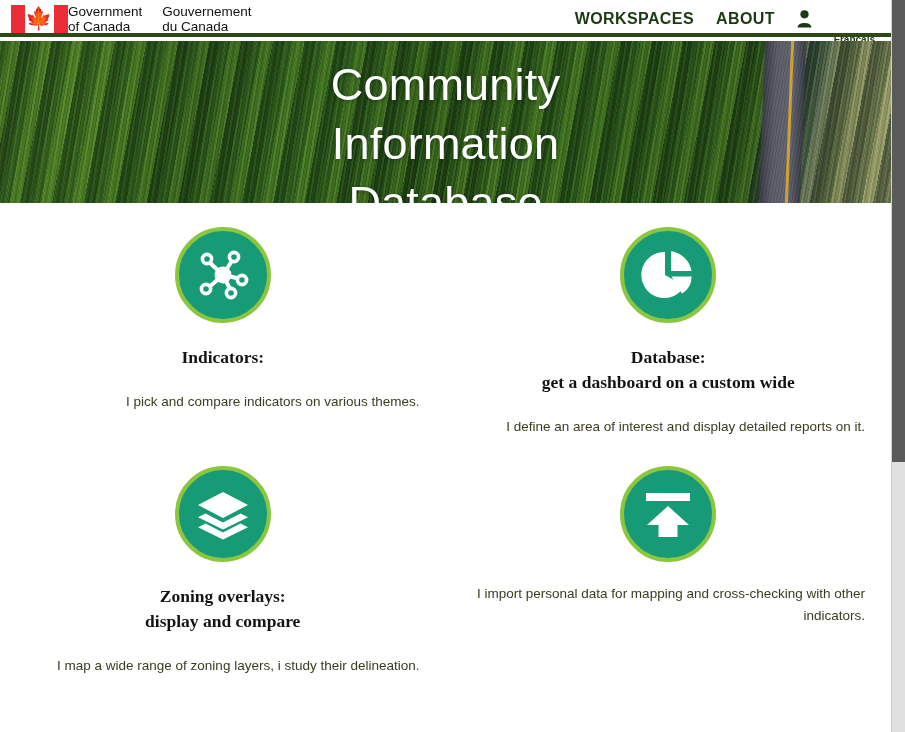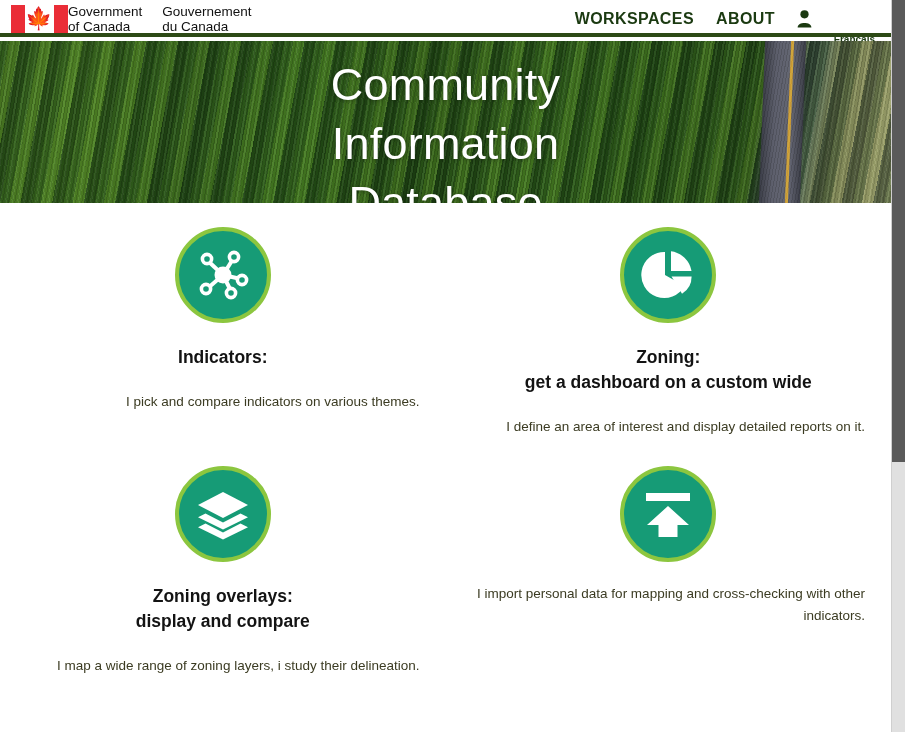--- a/index.html
+++ b/index.html
@@ -198,21 +198,21 @@
   .icon-circle svg { display: block; }
 
   .card-title {
     margin-top: 22px;
     text-align: center;
     font-size: 17.5px;
     font-weight: 700;
     color: #131313;
     line-height: 25px;
   }
-  .card-title span { display: block; }
+  .card-title span { display: block; font-family: Liberation Serif, serif; }
   .card-desc {
     margin-top: 21px;
     font-size: 13.5px;
     line-height: 22px;
     color: #3b3b22;
     text-align: right;
   }
   .card.left .card-desc { padding-left: 0; }
 
   
@@ -320,21 +320,21 @@
         <div class="icon-wrap">
           <div class="icon-circle">
             <svg width="56" height="56" viewBox="0 0 56 56">
               <path d="M25 28 L25 5 A23 23 0 1 0 44.5 39 Z" fill="#ffffff"></path>
               <path d="M31 24 L31 4.2 A24 24 0 0 1 51.5 24 Z" fill="#ffffff"></path>
               <path d="M31.5 29.5 L51.6 29.5 A20.2 20.2 0 0 1 42 46.8 Z" fill="#ffffff"></path>
             </svg>
           </div>
         </div>
         <div class="card-title">
-          <span>Zoning:</span>
+          <span>Database:</span>
           <span>get a dashboard on a custom wide</span>
         </div>
         <div class="card-desc">I define an area of interest and display detailed reports on it.</div>
       </div>
 
       <div class="card left row2">
         <div class="icon-wrap">
           <div class="icon-circle">
             <svg width="56" height="56" viewBox="0 0 56 56">
               <path d="M28 6 L53 19 L28 32 L3 19 Z" fill="#ffffff"></path>

